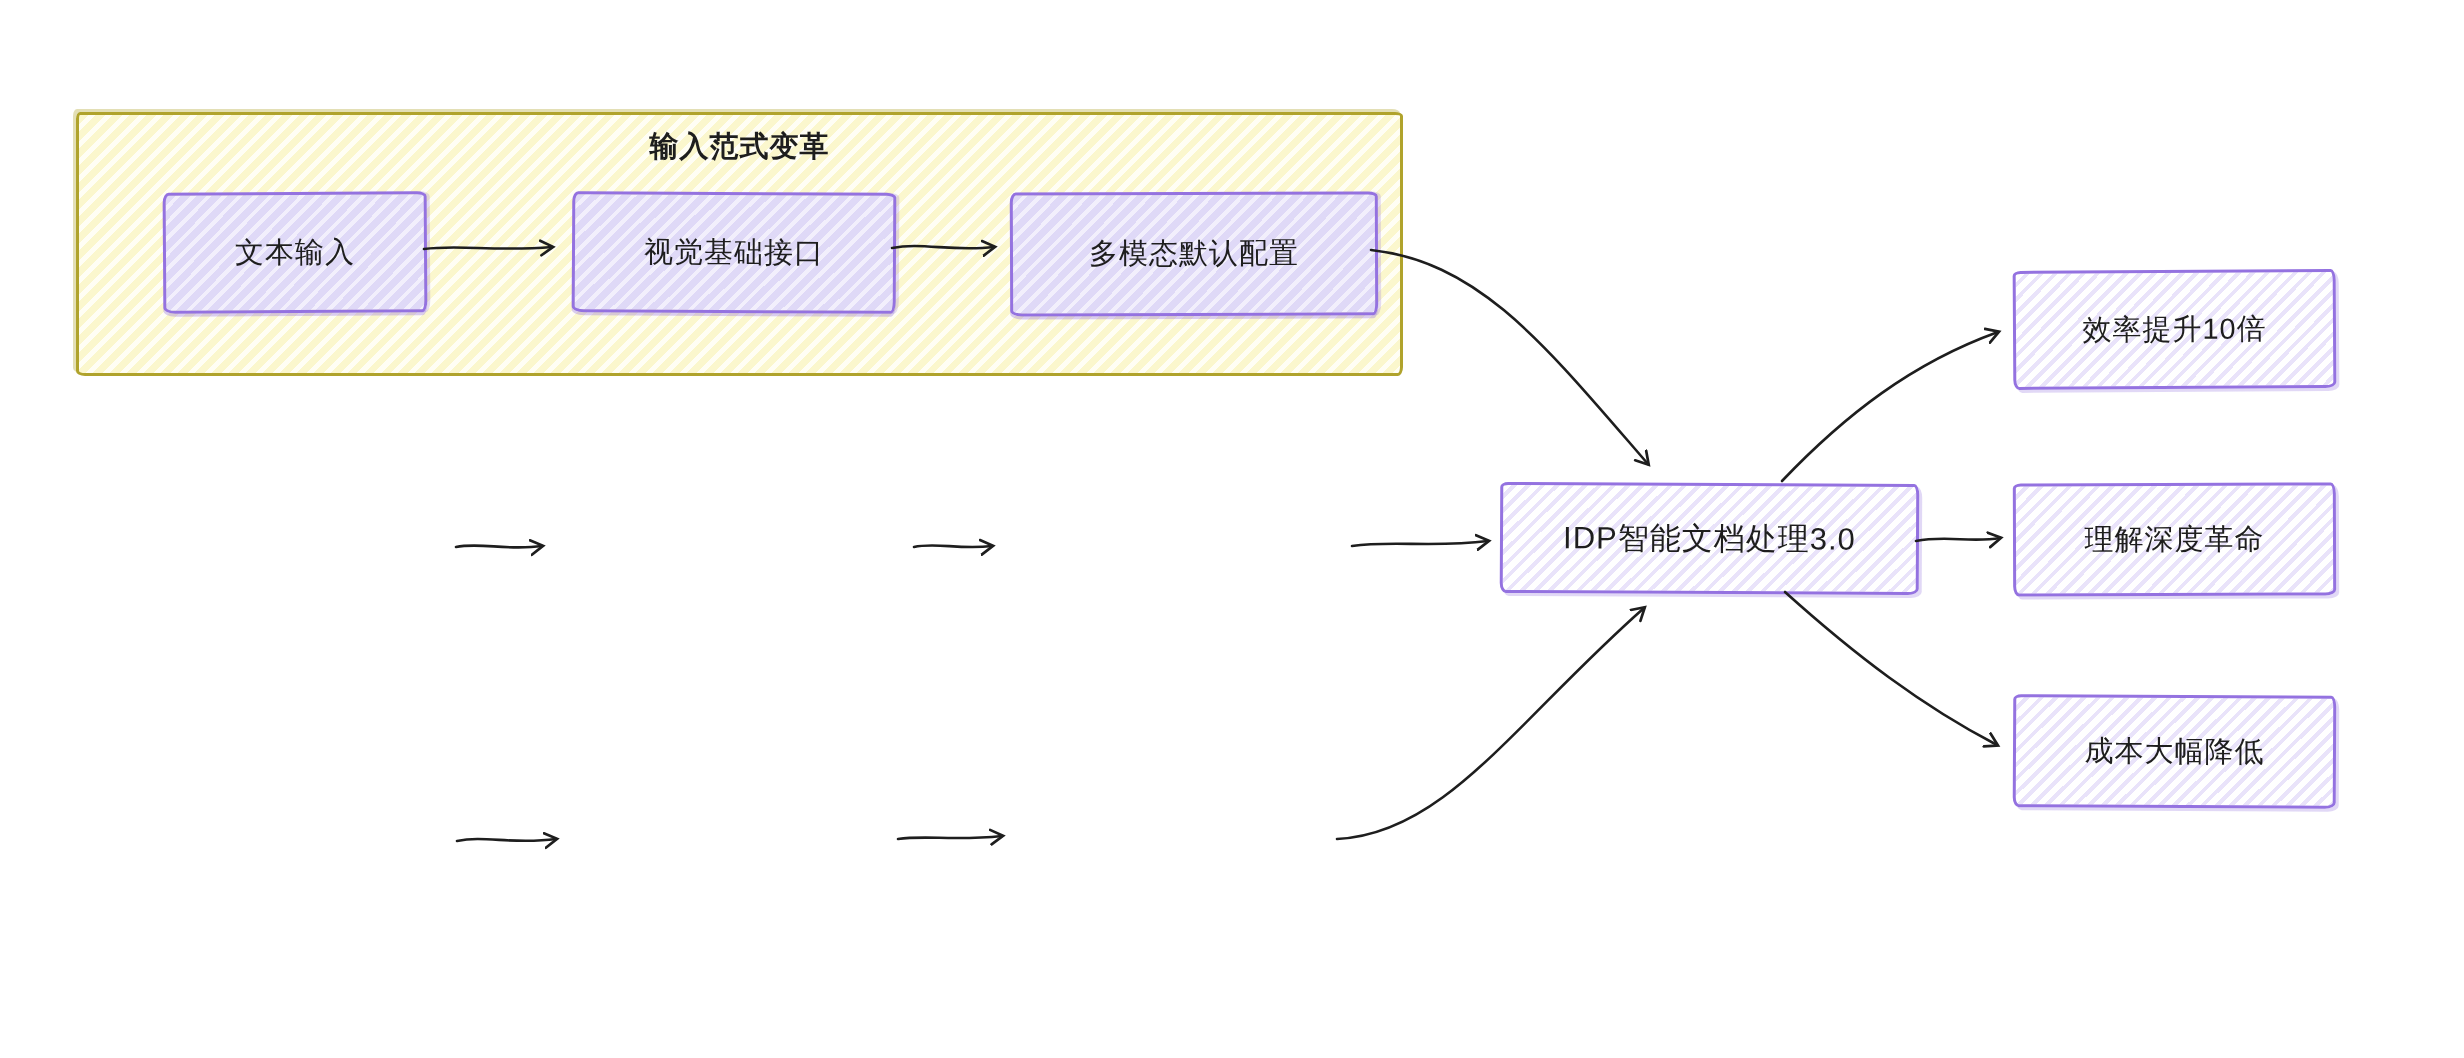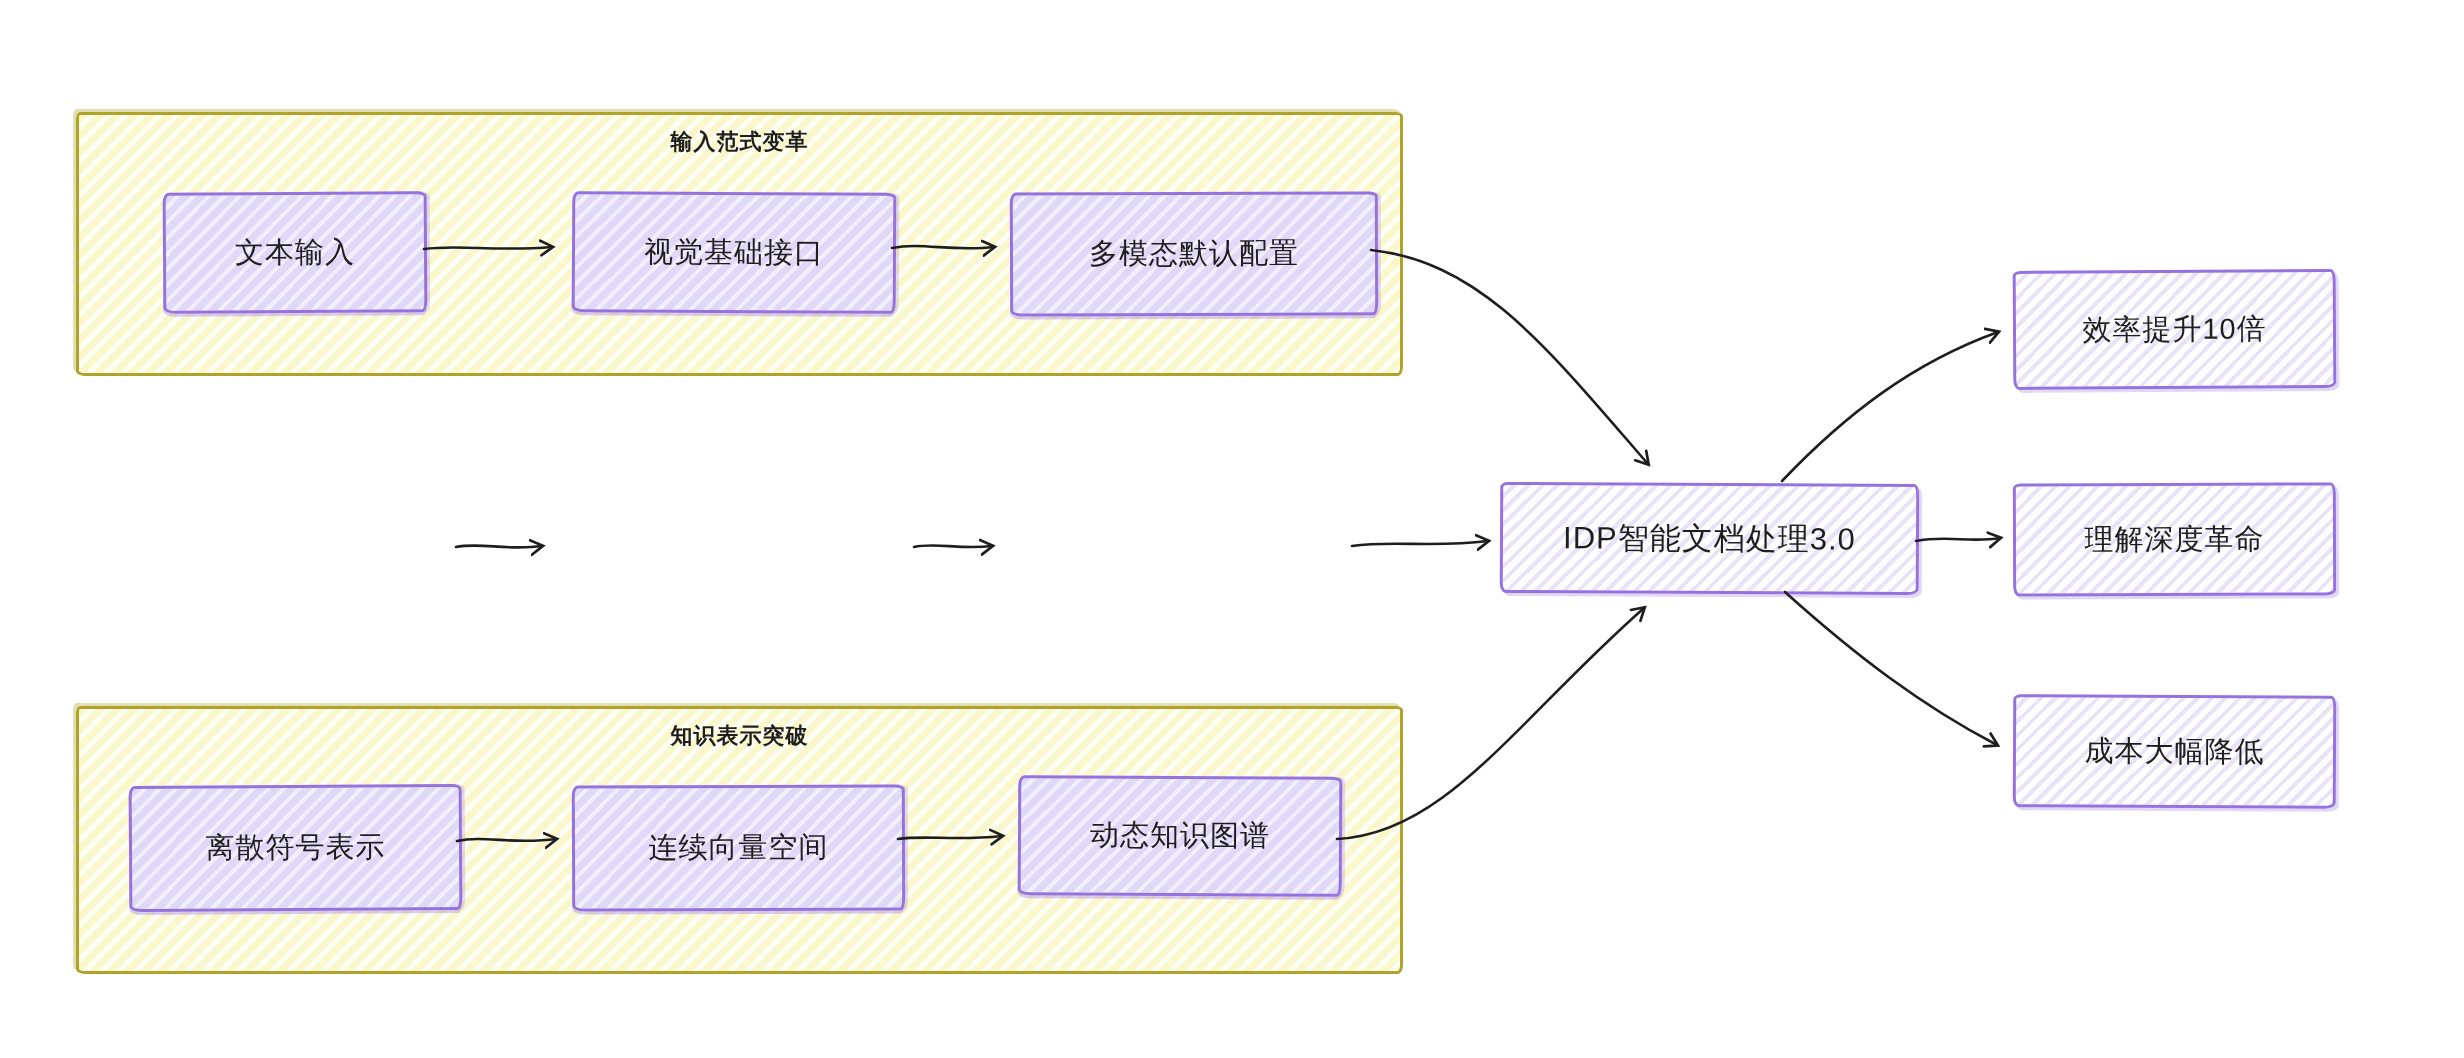--- a/index.html
+++ b/index.html
@@ -23,21 +23,21 @@
     border: 3px solid #b0a32c;
     border-radius: 4px 8px 5px 9px / 7px 4px 9px 5px;
     background: repeating-linear-gradient(135deg, #fbf7cd 0px 7px, #fffef4 7px 12px);
     box-shadow: -3px -3px 0 0 rgba(176, 163, 44, 0.35);
   }
   .group-title {
     position: absolute;
     top: 12px;
     left: 0; right: 0;
     text-align: center;
-    font-size: 22px;
+    font-size: 29px;
     font-weight: 700;
     color: #1e1e1e;
     letter-spacing: 1px;
   }
   
   .node {
     position: absolute;
     display: flex;
     align-items: center;
     justify-content: center;
@@ -80,26 +80,20 @@
 <div class="canvas">
 
   <div class="group" style="left:76px; top:112px; width:1321px; height:258px;">
     <div class="group-title">输入范式变革</div>
     <div class="node lavender r1" style="left:84px; top:77px; width:258px; height:115px;">文本输入</div>
     <div class="node lavender r2" style="left:493px; top:77px; width:318px; height:115px;">视觉基础接口</div>
     <div class="node lavender r3" style="left:931px; top:77px; width:362px; height:118px;">多模态默认配置</div>
   </div>
 
 
-  <div class="group" style="left:76px; top:706px; width:1321px; height:262px;">
-    <div class="group-title">知识表示突破</div>
-    <div class="node lavender r1" style="left:50px; top:76px; width:327px; height:120px;">离散符号表示</div>
-    <div class="node lavender r3" style="left:493px; top:76px; width:327px; height:120px;">连续向量空间</div>
-    <div class="node lavender r2" style="left:939px; top:67px; width:318px; height:114px;">动态知识图谱</div>
-  </div>
 
   <div class="node white-hatch center-node r2" style="left:1500px; top:483px; width:413px; height:105px;">IDP智能文档处理3.0</div>
 
   <div class="node white-hatch r1" style="left:2013px; top:270px; width:317px; height:113px;">效率提升10倍</div>
   <div class="node white-hatch r3" style="left:2013px; top:483px; width:317px; height:107px;">理解深度革命</div>
   <div class="node white-hatch r2" style="left:2013px; top:695px; width:317px; height:107px;">成本大幅降低</div>
 
   <svg class="arrows" width="2464" height="1058" viewBox="0 0 2464 1058">
     <defs>
       <marker id="ah" viewBox="-12 -8 16 16" refX="-1" refY="0" markerWidth="18" markerHeight="18" markerUnits="userSpaceOnUse" orient="auto">

